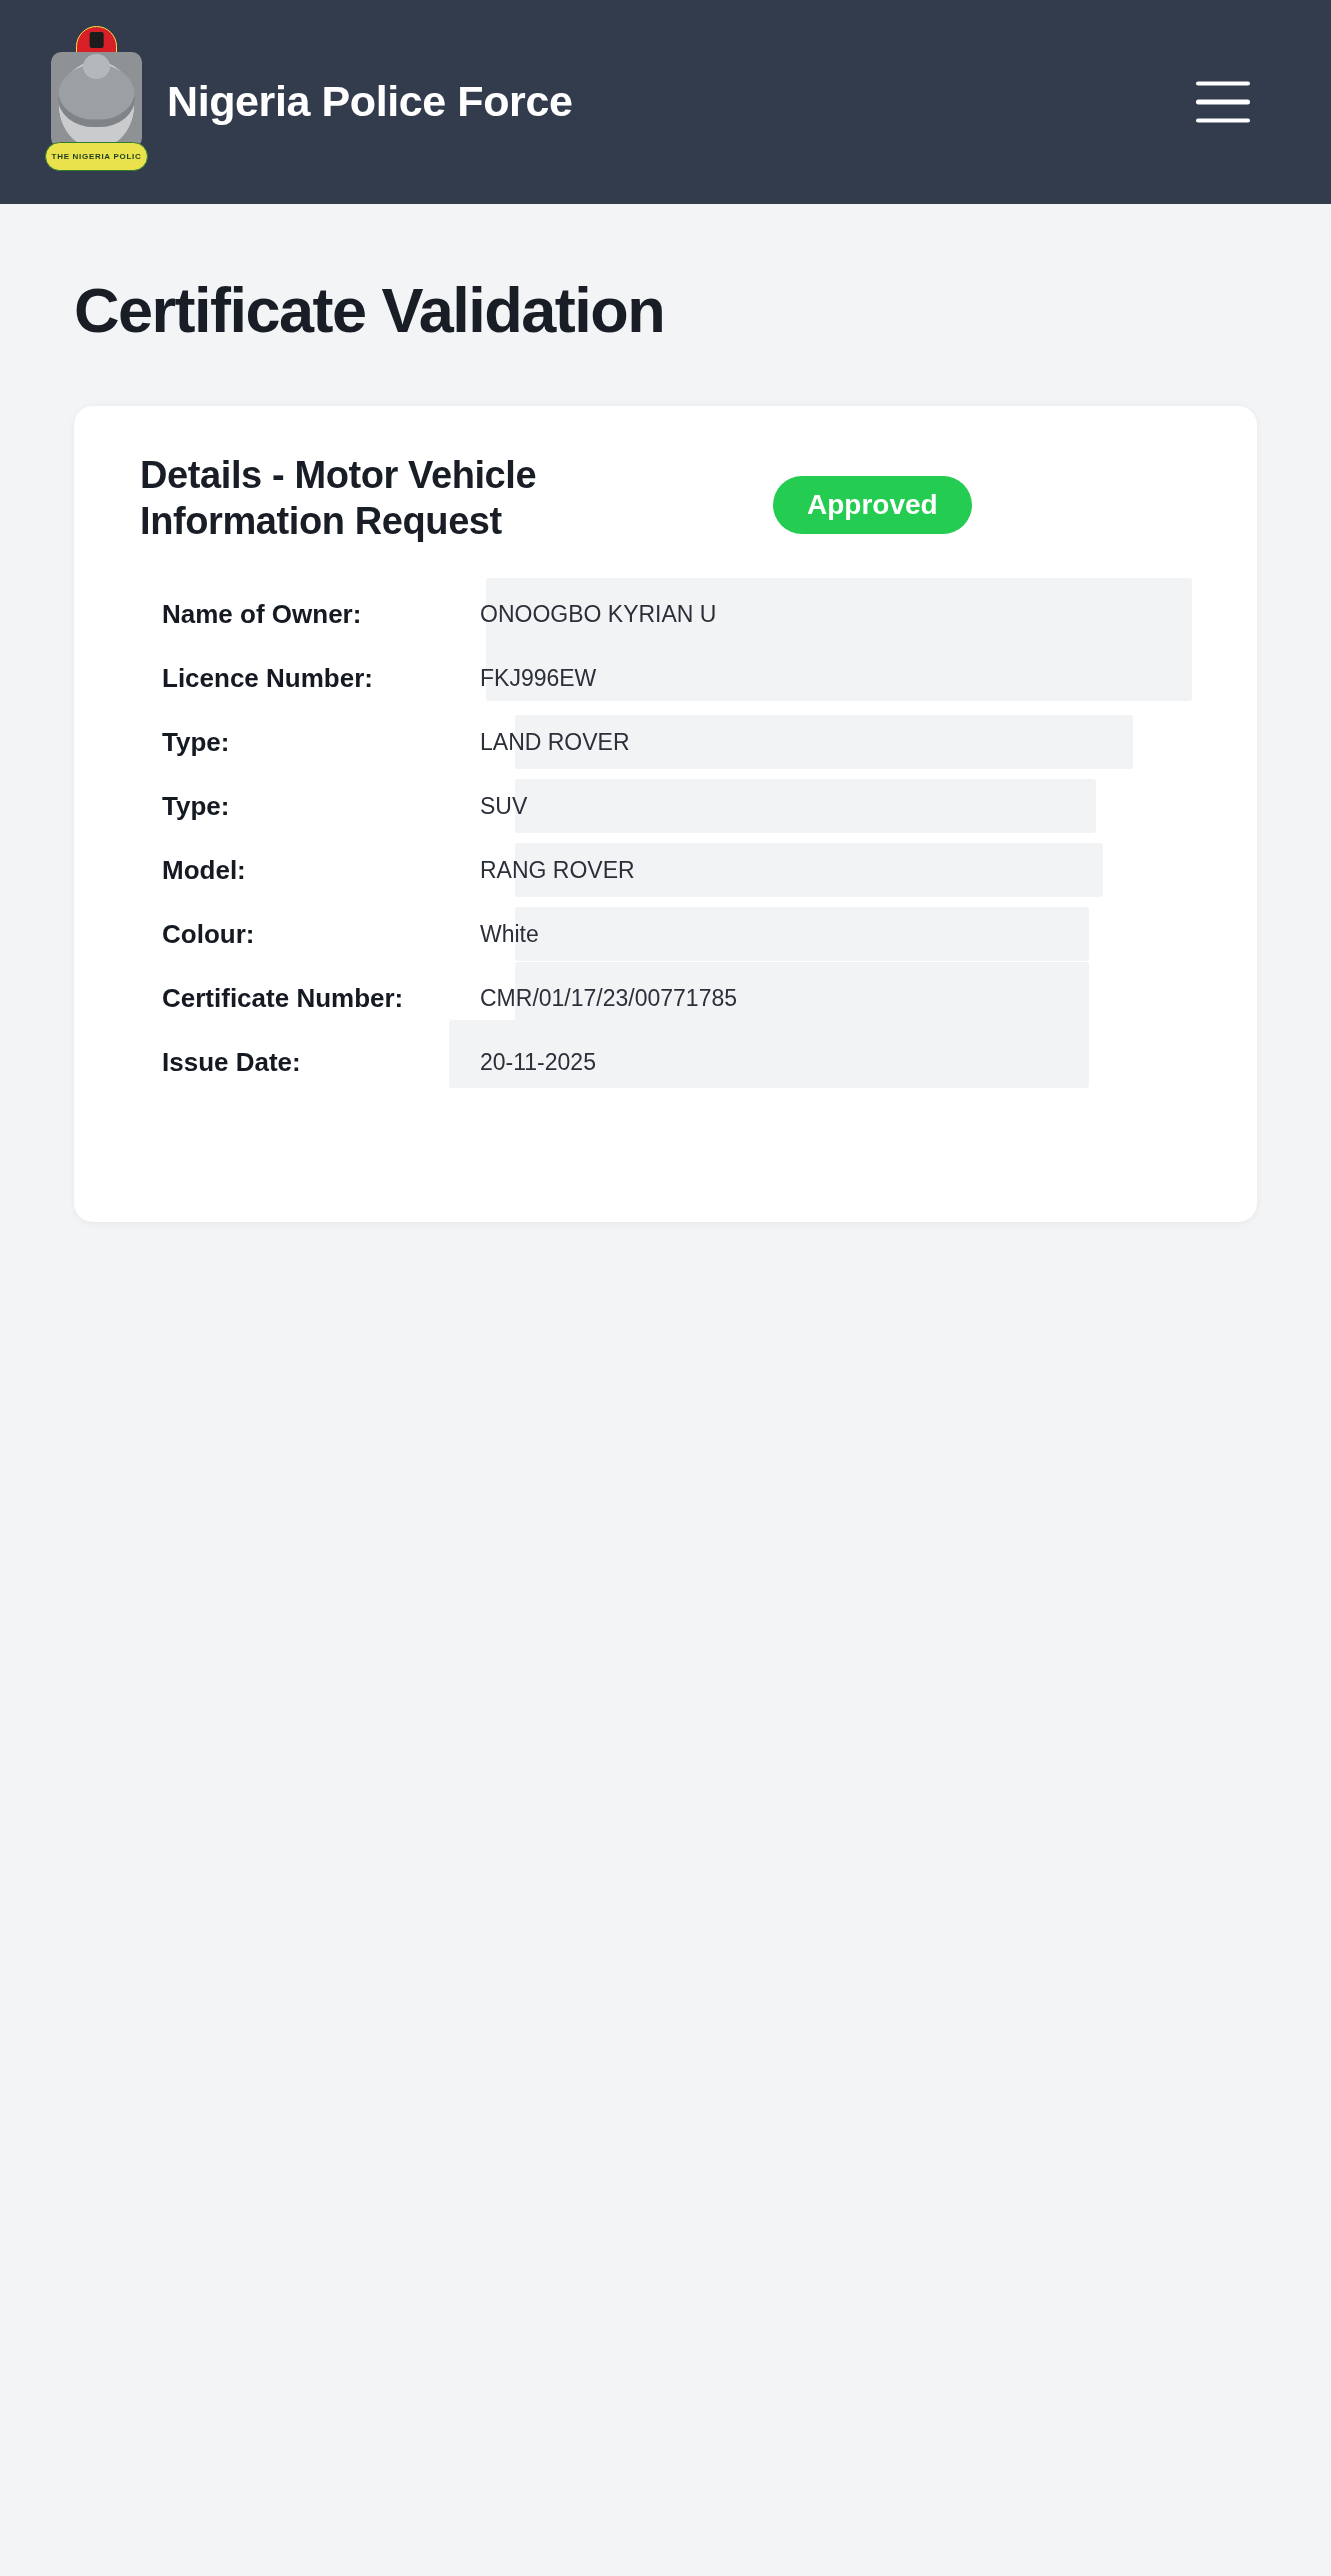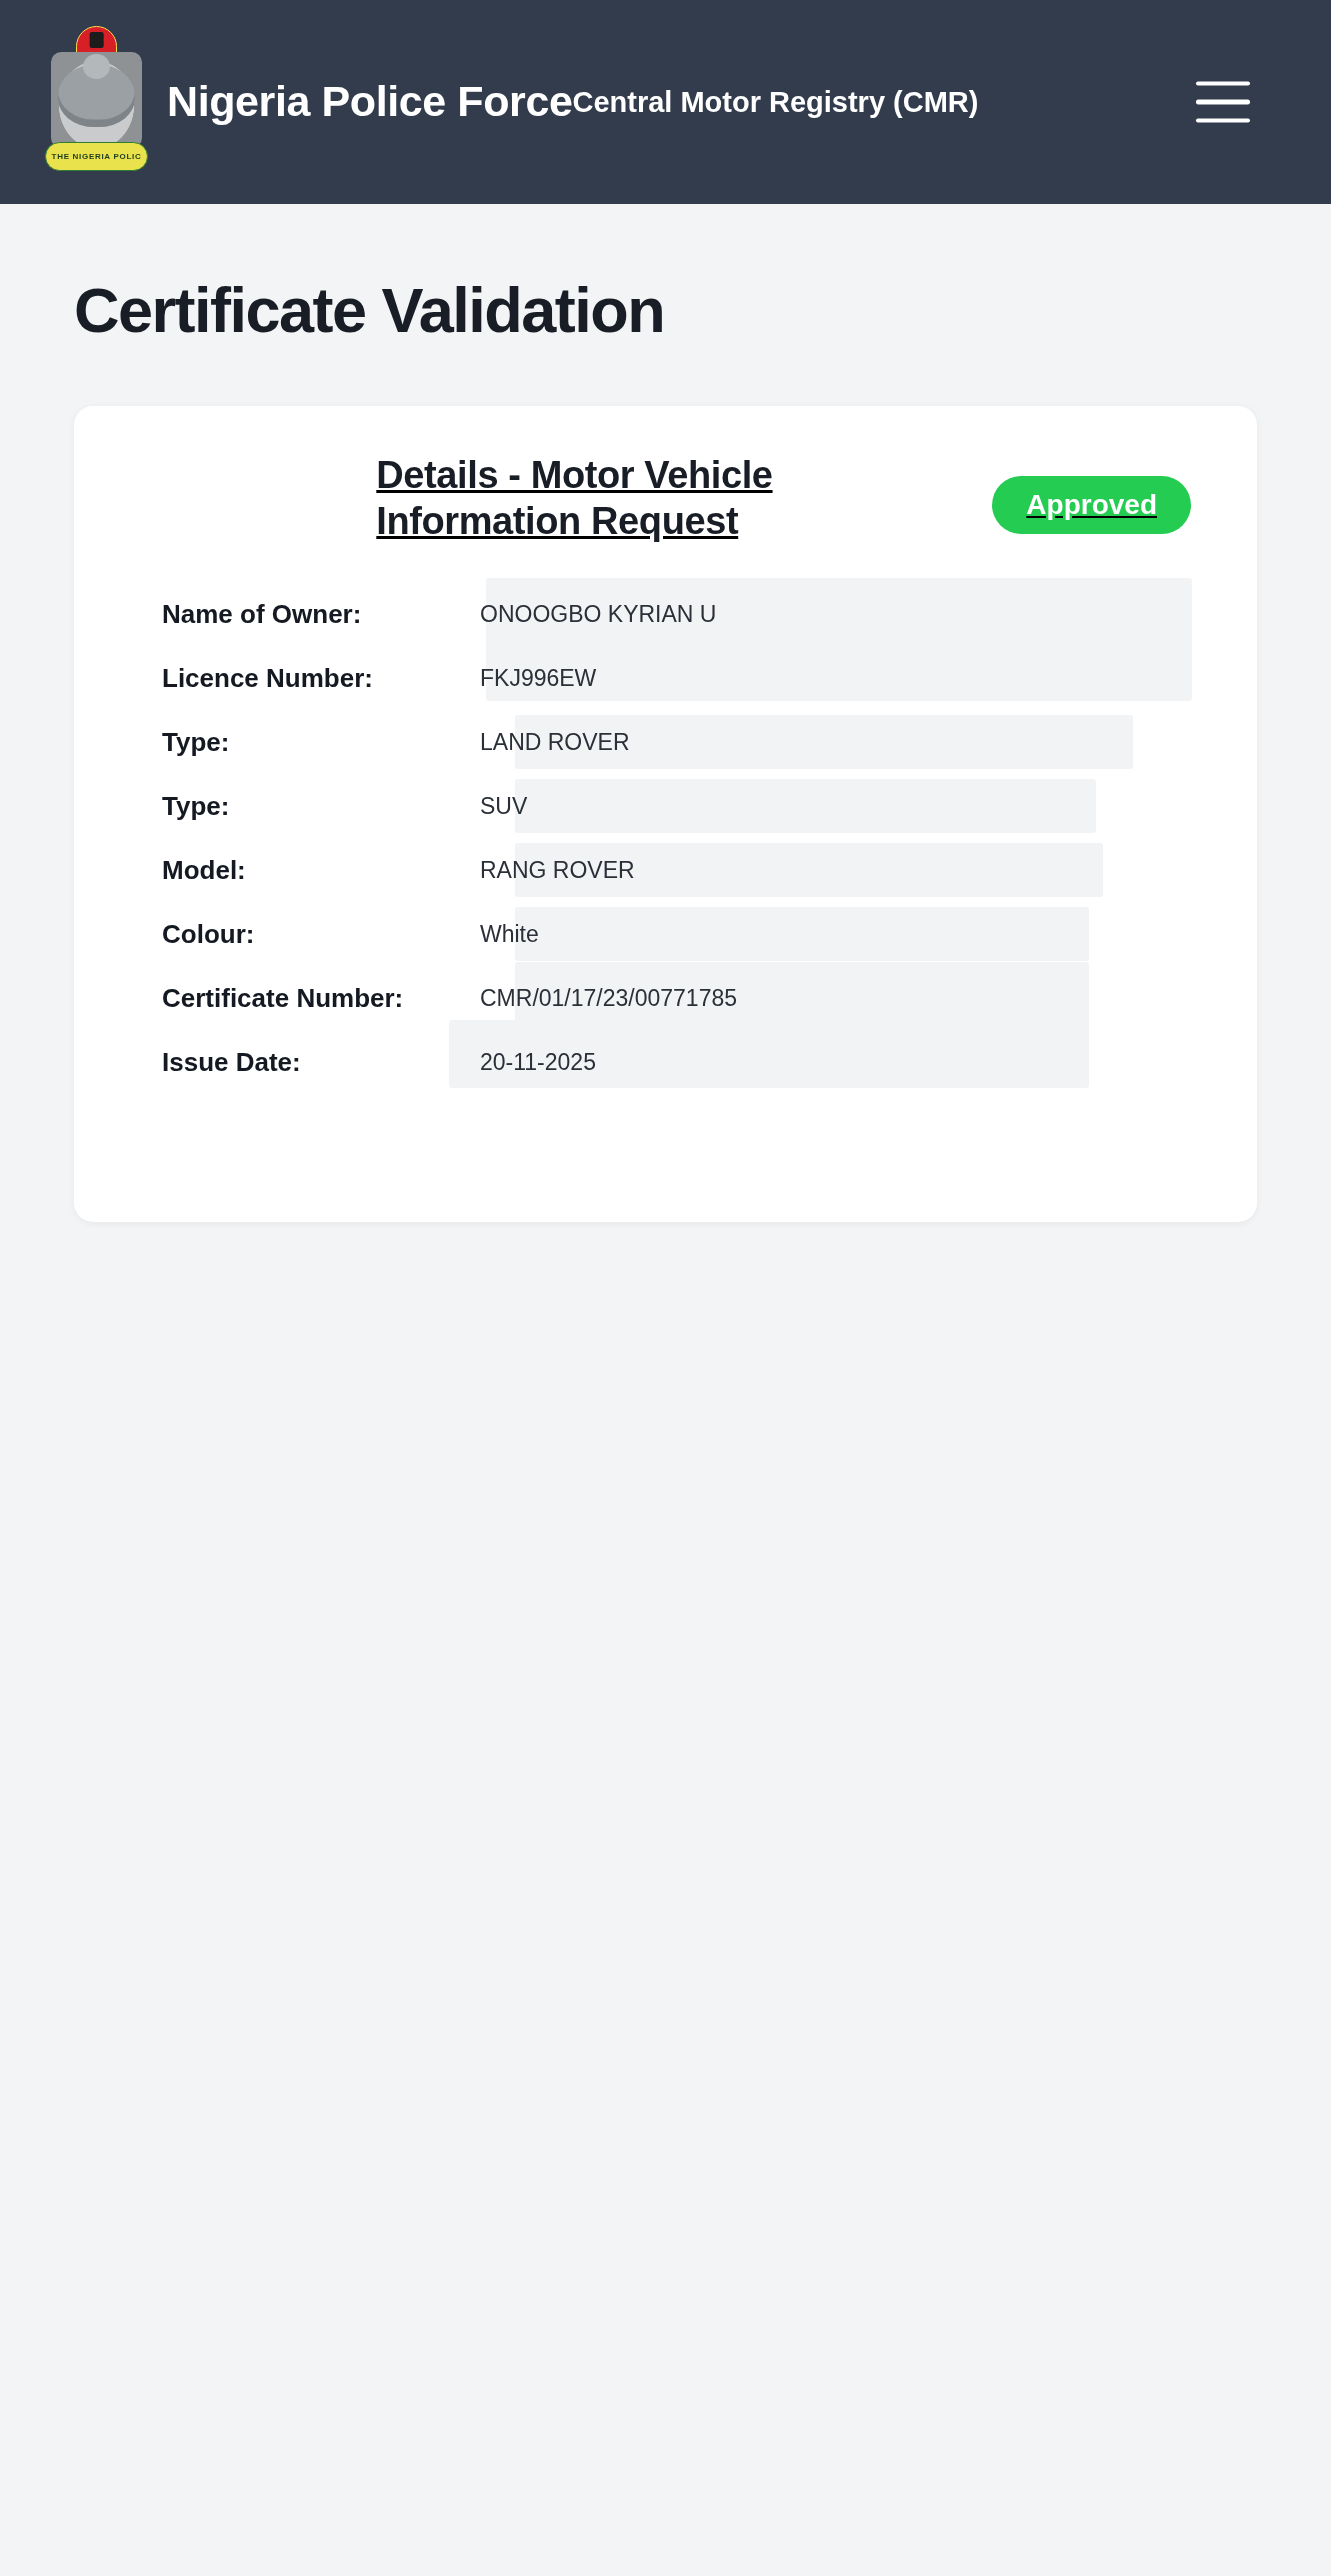--- a/index.html
+++ b/index.html
@@ -153,23 +153,22 @@
     padding: 46px 66px 51px 66px;
     box-shadow: 0 1.5px 7.4px rgba(0,0,0,0.05);
     position: relative;
     min-height: 816px;
     height: 813px;
   }
 
   .card-head {
     display: flex;
     align-items: flex-start;
-    justify-content: flex-end;
-    gap: 13px;
-    text-decoration: underline;
+    justify-content: flex-start;
+    gap: 30px;
   }
 
   .card-title {
     font-size: 38px;
     line-height: 1.22;
     color: #181d26;
     font-weight: bold;
     letter-spacing: -0.4px;
     max-width: 603px;
   }
@@ -234,21 +233,20 @@
     <div class="crest">
       <div class="crest-top"></div>
       <div class="crest-body"></div>
       <div class="crest-eagle"></div>
       <div class="crest-ribbon">
         <span>THE  NIGERIA  POLIC</span>
       </div>
     </div>
     <div class="brand-text">
       <div class="brand-title">Nigeria Police Force</div>
-      <div class="brand-sub">Central Motor Registry (CMR)</div>
     </div>
   </div>
   <button class="menu-button">
     <span></span>
       <span></span>
       <span></span>
   </button>
 </div>
 
 <div class="page">

